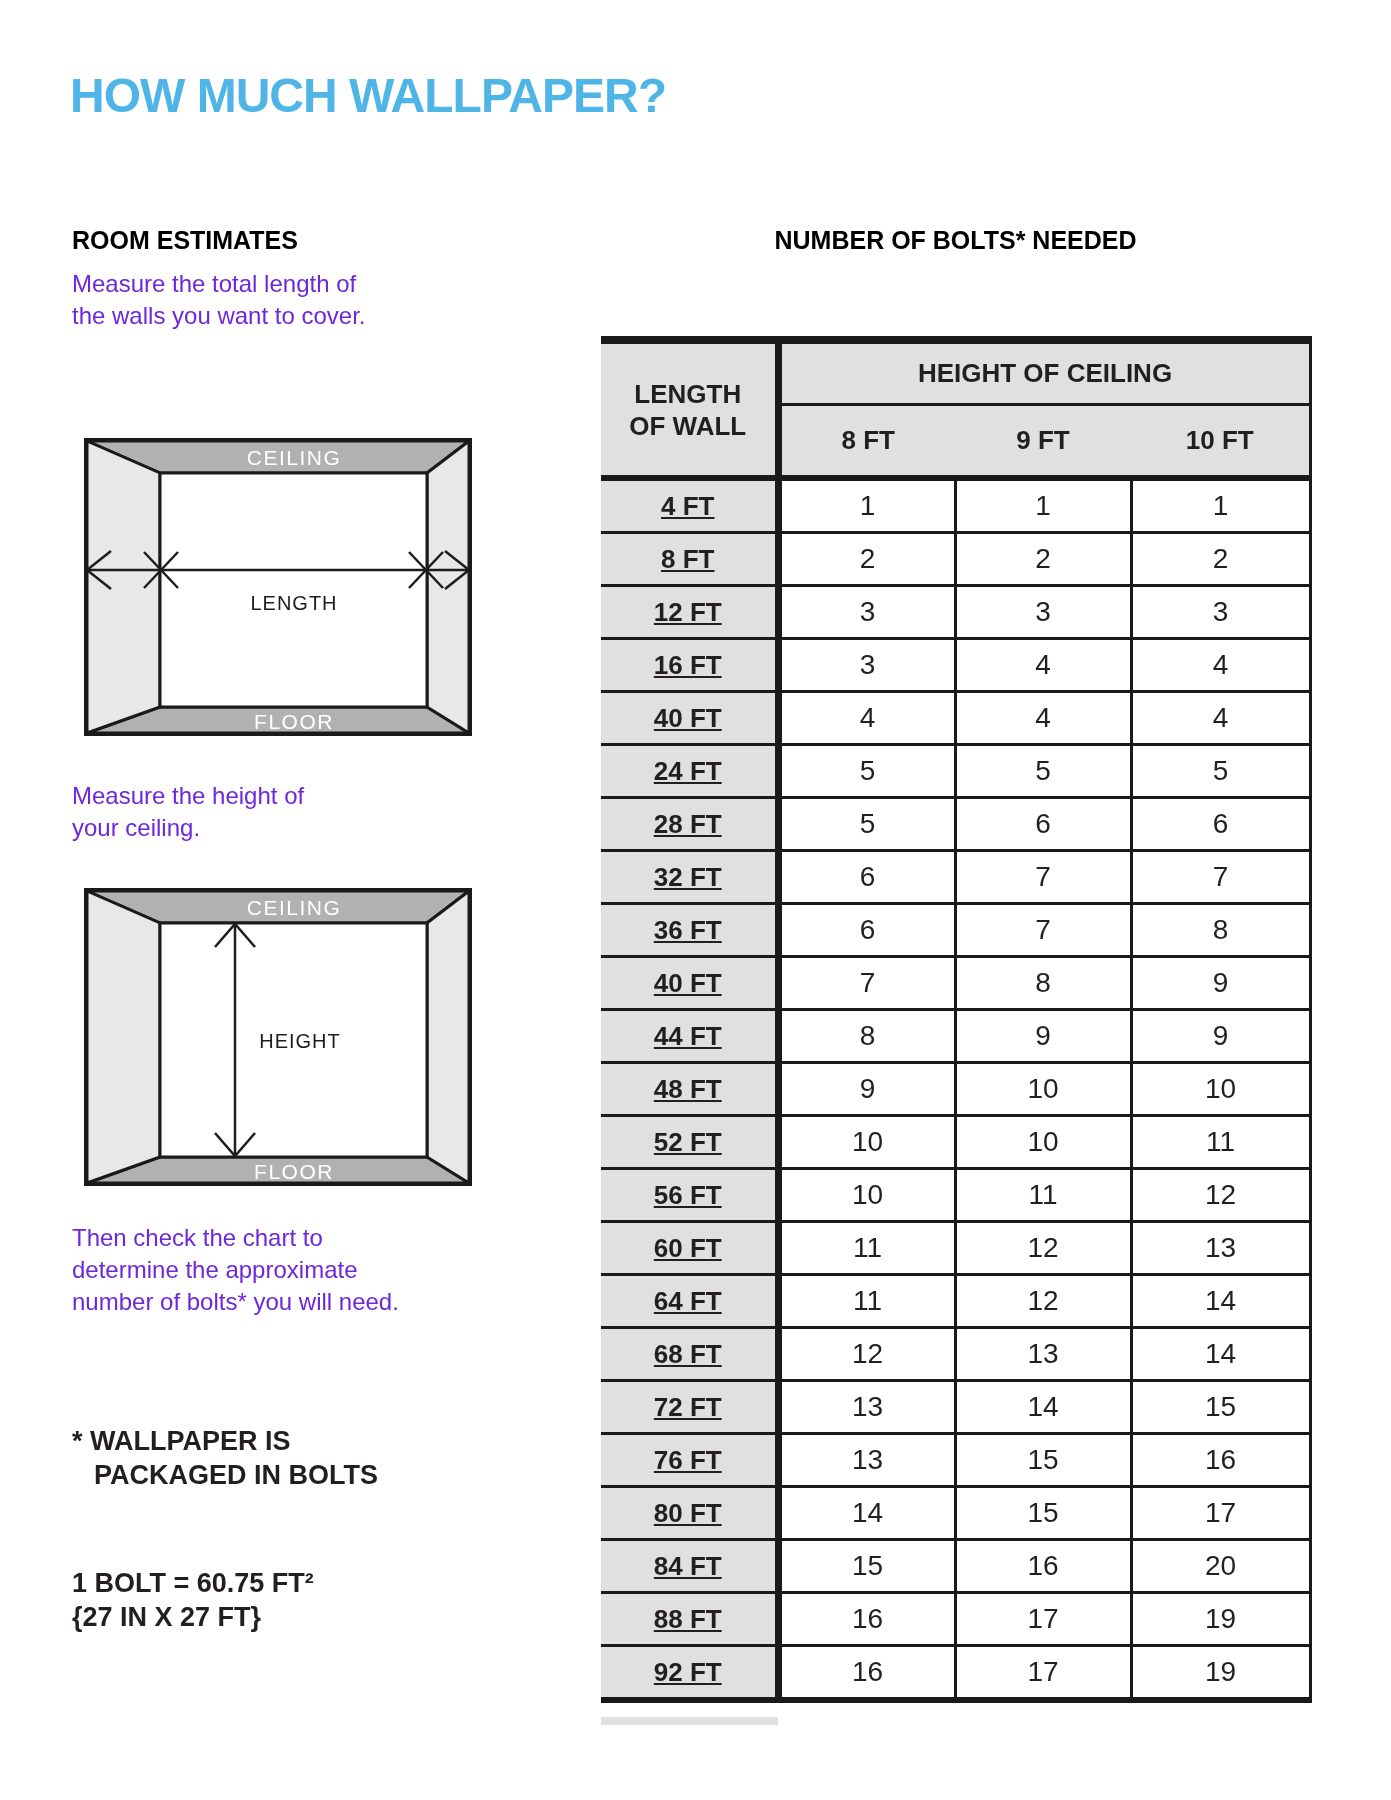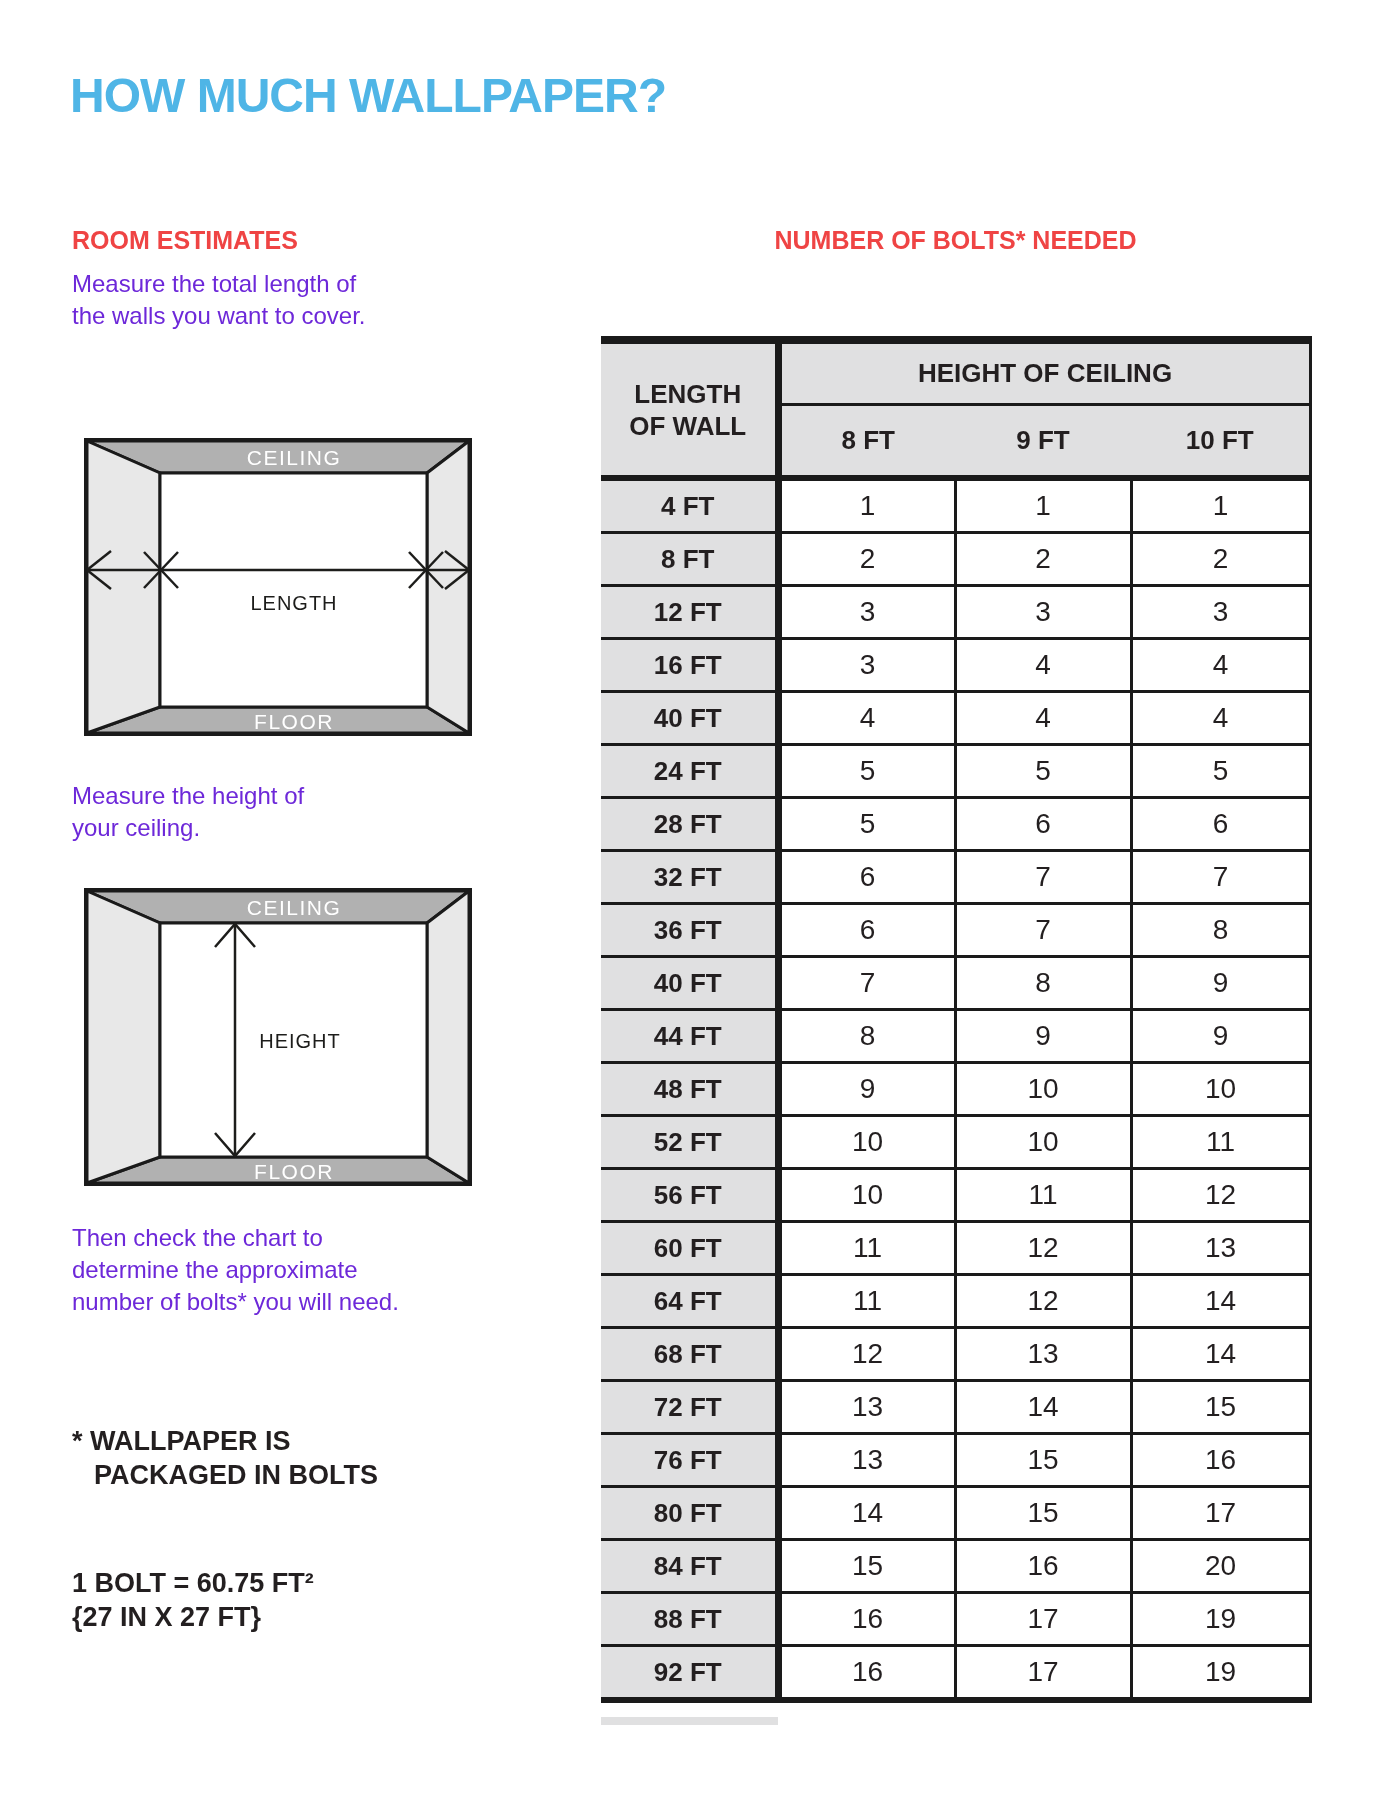--- a/index.html
+++ b/index.html
@@ -11,21 +11,21 @@
     color:#231f20;
     overflow:hidden;
   }
   .abs{position:absolute;}
   #main-title{
     left:70px;top:60px;
     font-size:48px;font-weight:bold;letter-spacing:-1px;
     color:#4fb5e6;white-space:nowrap;margin-top:8px;
   }
   .section-heading{
-    font-size:25px;font-weight:bold;color:#ef4444;white-space:nowrap;
+    font-size:25px;font-weight:bold;color:#000000;white-space:nowrap;
   }
   #room-estimates-heading{left:72px;top:226px;}
   #bolts-heading{left:601px;top:226px;width:709px;text-align:center;}
   .para{
     left:72px;width:420px;
     font-size:24px;line-height:32px;color:#6d28d9;
     white-space:pre-line;
   }
   #para-length{top:268px;}
   #para-height{top:780px;}
@@ -75,21 +75,21 @@
   }
   th.subhead{
     background:#e0e0e1;
     border-bottom:6px solid #1a1a1a;
     font-size:26px;font-weight:bold;height:69px;
   }
   th.rowhead{
     background:#e0e0e1;
     border-top:3px solid #1a1a1a;border-bottom:3px solid #1a1a1a;
     border-right:7px solid #1a1a1a;
-    font-size:26px;font-weight:bold;height:50px;
+    font-size:26px;font-weight:bold;height:50px;text-decoration:underline;
   }
   td.cell{
     background:#ffffff;
     border:3px solid #1a1a1a;
     font-size:28px;font-weight:normal;height:50px;
   }
   #table-stub{
     left:601px;top:1717px;width:177px;height:8px;background:#e0e0e1;
   }
 </style>

